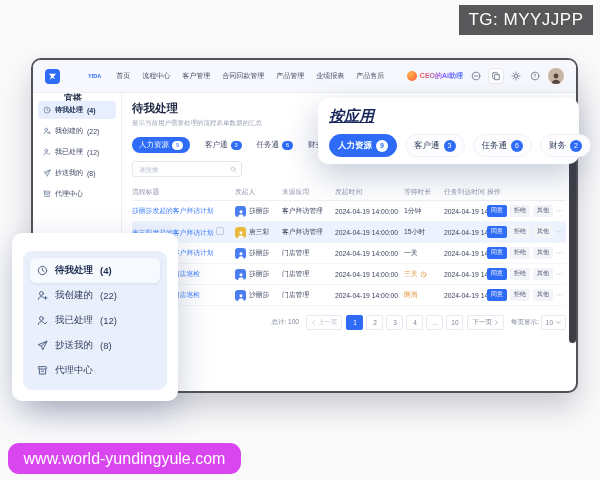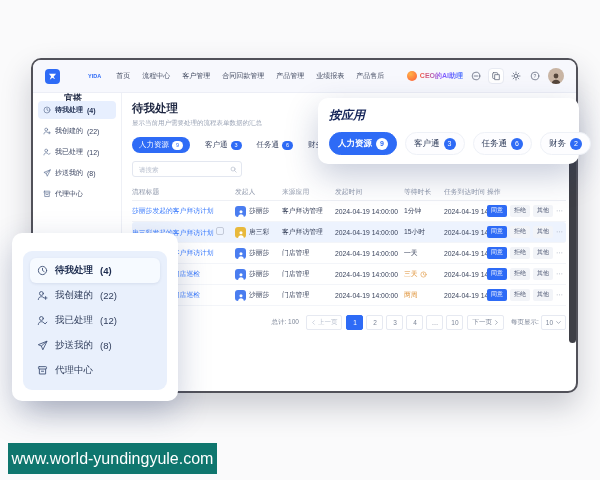--- a/index.html
+++ b/index.html
@@ -2,22 +2,22 @@
 <html><head>
 <meta charset="utf-8">
 <style>
   html,body{margin:0;padding:0;width:600px;height:480px;overflow:hidden;background:#fafafb;
     font-family:"Liberation Sans","DejaVu Sans",sans-serif;-webkit-font-smoothing:antialiased;}
   .stage{position:relative;width:600px;height:480px;}
   svg{display:block}
   
   .tg-badge{position:absolute;left:459px;top:5px;width:134px;height:30px;background:#58585a;
     color:#fff;font-size:17px;display:flex;align-items:center;justify-content:center;letter-spacing:.5px;z-index:60;}
-  .watermark{position:absolute;left:8px;top:443px;width:209px;height:31px;background:#0f766e;color:#fff;
-    font-size:16px;display:flex;align-items:center;justify-content:center;z-index:60;}
+  .watermark{position:absolute;left:8px;top:443px;width:233px;height:31px;background:#d946ef;color:#fff;
+    font-size:16px;display:flex;align-items:center;justify-content:center;z-index:60;border-radius:11px;}
   
   .window{position:absolute;left:31px;top:58px;width:543px;height:331px;background:#fff;border:2px solid #515159;
     border-radius:10px;box-shadow:0 14px 30px rgba(30,35,60,.22);z-index:10;overflow:hidden;}
   .scrollbar{position:absolute;right:0px;top:42px;width:7px;height:241px;background:#3e3f46;border-radius:4px;z-index:15;}
   
   .navbar{height:33px;background:#f7f8fd;border-bottom:1px solid #ecEEf6;display:flex;align-items:center;padding:0 12px;box-sizing:border-box;}
   .logo{display:flex;align-items:center;gap:4px;}
   .logo-sq{width:15px;height:15px;border-radius:4px;background:#2e6bf6;display:flex;align-items:center;justify-content:center;}
   .logo-sq svg{width:9px;height:9px;}
   .brand{font-size:9px;font-weight:bold;color:#1d2742;line-height:1;margin-top:45px;}
@@ -94,41 +94,42 @@
   .pages{display:flex;gap:3px;}
   .page{min-width:13px;height:13px;border:1px solid #e6e9f1;border-radius:2px;background:#fff;display:flex;
     align-items:center;justify-content:center;cursor:pointer;padding:0 1px;}
   .page.active{background:#2e6bf6;border-color:#2e6bf6;color:#fff;}
   .pg-size{display:flex;align-items:center;gap:2px;margin-left:3px;}
   .pg-size-box{border:1px solid #e6e9f1;border-radius:2px;height:13px;display:flex;align-items:center;gap:3px;padding:0 4px;background:#fff;cursor:pointer;}
   .pg-size-box svg{width:5px;height:5px;}
   
   .panel{position:absolute;background:#fff;border-radius:10px;box-shadow:0 12px 32px rgba(35,55,110,.25);z-index:40;}
   .panel-app{left:318px;top:98px;width:261px;height:66px;padding:9px 11px;box-sizing:border-box;}
-  .panel-title{font-size:12px;font-weight:bold;font-style:italic;color:#16265a;}
+  .panel-title{font-size:15px;font-weight:bold;font-style:italic;color:#16265a;text-decoration:underline;}
   .pill-row{display:flex;gap:8px;margin-top:8px;}
   .pill{display:flex;align-items:center;gap:4px;height:21px;border-radius:12px;padding:0 8px;font-size:8.5px;
     color:#33405e;background:#fdfdff;border:1px solid #eef1f7;cursor:pointer;white-space:nowrap;}
   .pill .pill-badge{width:12px;height:12px;border-radius:50%;background:#2e6bf6;color:#fff;font-size:7px;
     display:flex;align-items:center;justify-content:center;}
   .pill.active{background:#2e6bf6;border-color:#2e6bf6;color:#fff;font-weight:bold;}
   .pill.active .pill-badge{background:#fff;color:#2e6bf6;}
   .panel-status{left:12px;top:233px;width:166px;padding:10px 11px 11px;box-sizing:border-box;}
   .status-box{margin-top:8px;background:#e9f0fc;border-radius:9px;padding:7px;}
   .status-item{display:flex;align-items:center;gap:7px;padding:6px 7px;border-radius:6px;font-size:9.5px;
     color:#33405e;cursor:pointer;white-space:nowrap;}
   .status-item .ic{width:11px;height:11px;color:#44557a;flex:0 0 auto;}
   .status-item .ic svg{width:11px;height:11px;}
   .status-item.active{background:#f6faff;color:#1c2b4e;font-weight:bold;box-shadow:0 1px 3px rgba(40,60,110,.10);}
 </style>
 </head>
 <body>
 
 <div class="stage">
 
+  <div class="tg-badge">TG: MYYJJPP</div>
 
   <div class="window">
 
     <div class="navbar">
       <div class="logo">
         <span class="logo-sq">
           <svg viewBox="0 0 10 10">
               <path d="M1 2h8L6.2 5.2 8 8 4.8 6.4 2 8.6 3.4 4.8z" fill="#fff"></path>
             </svg>
         </span>

